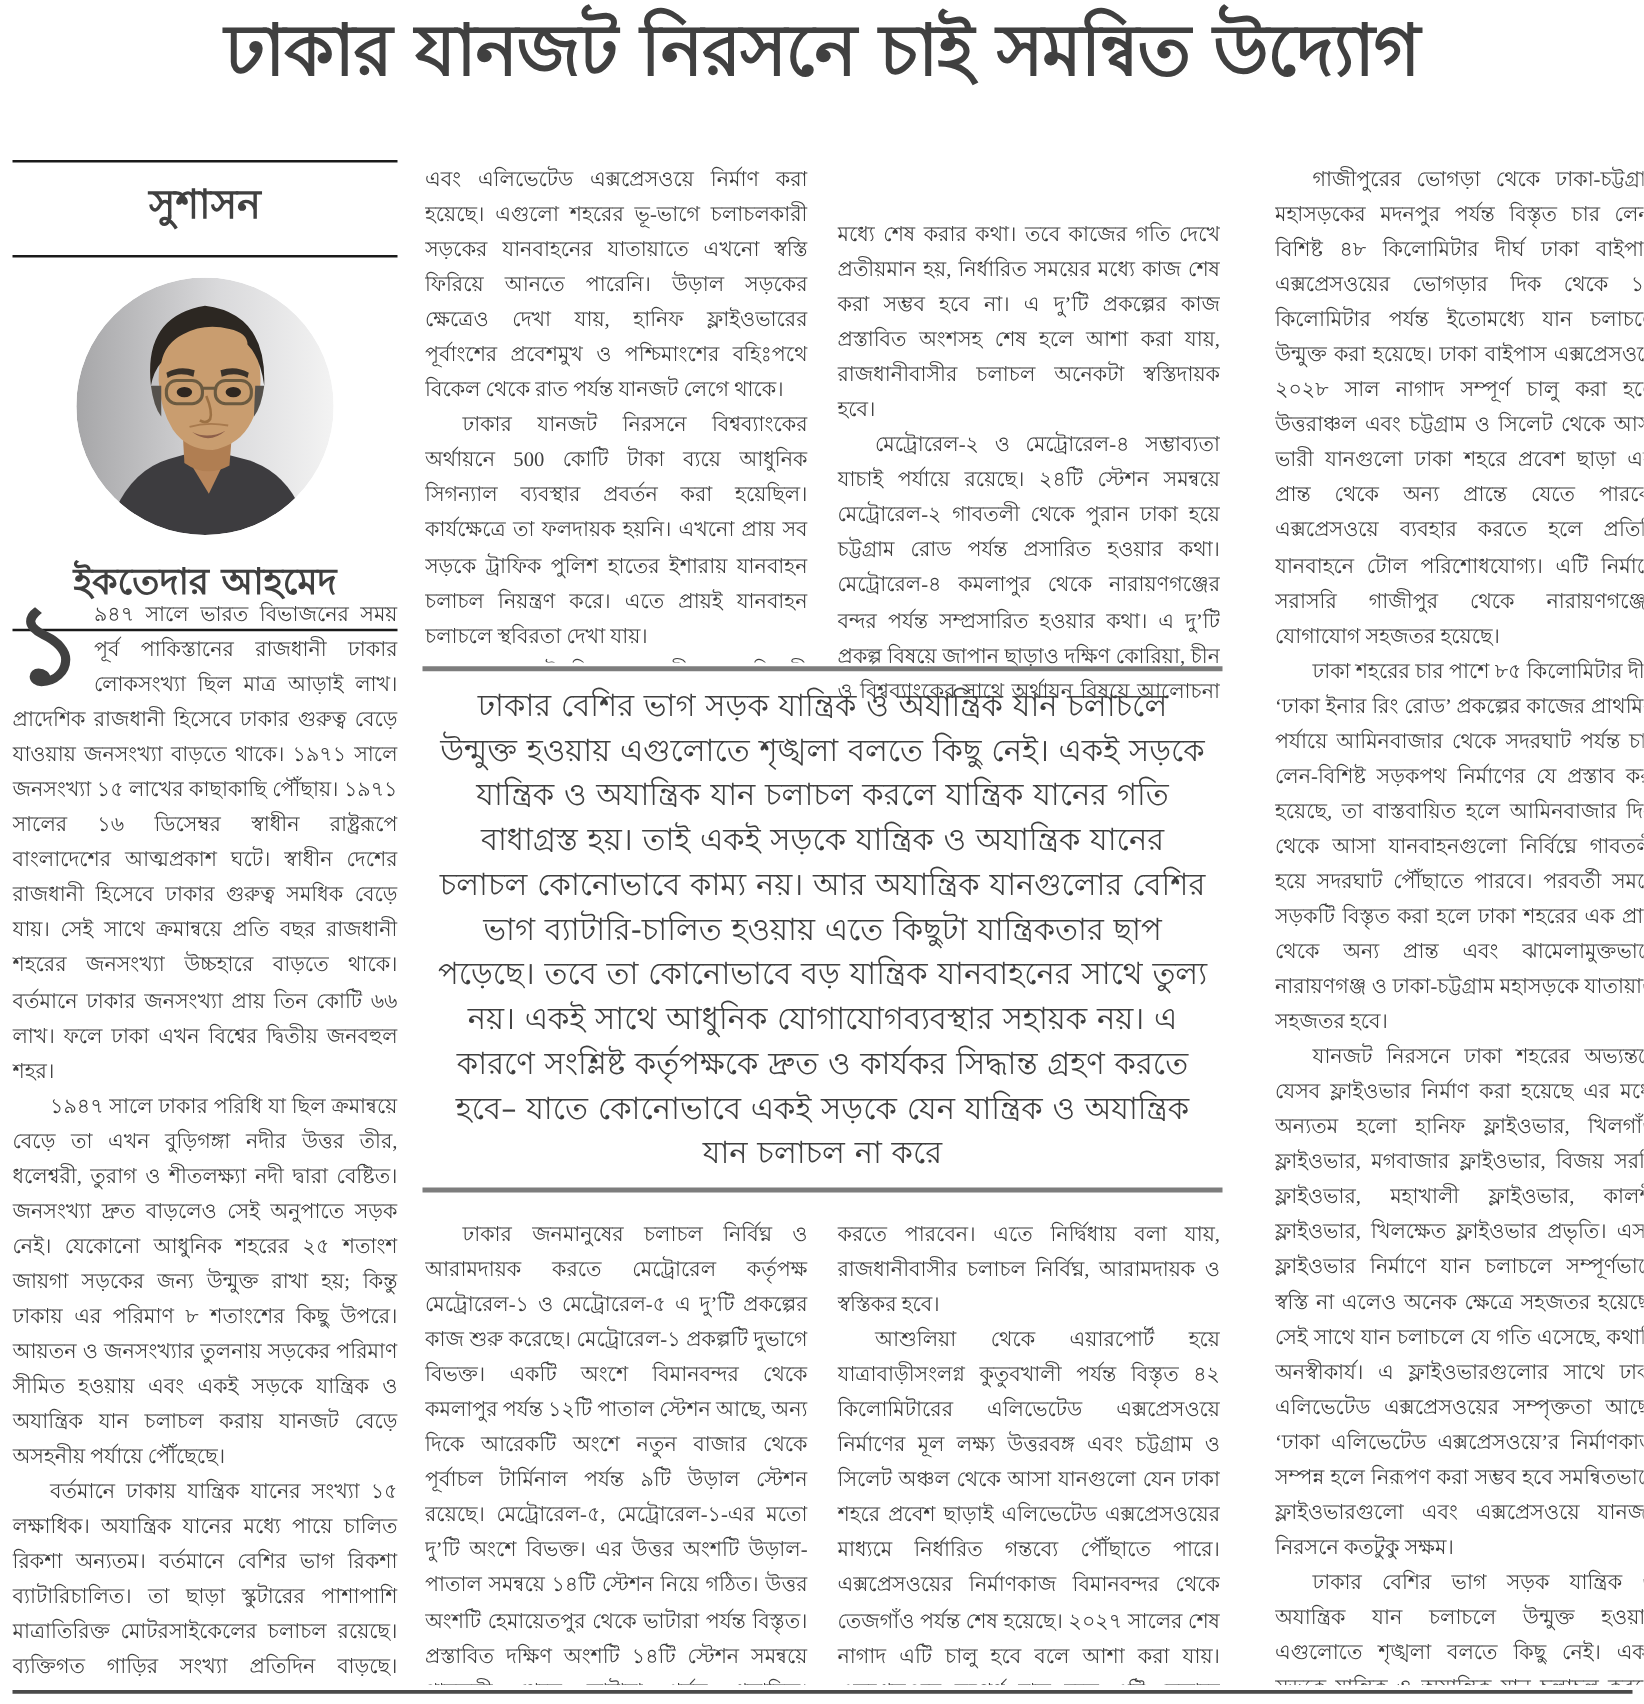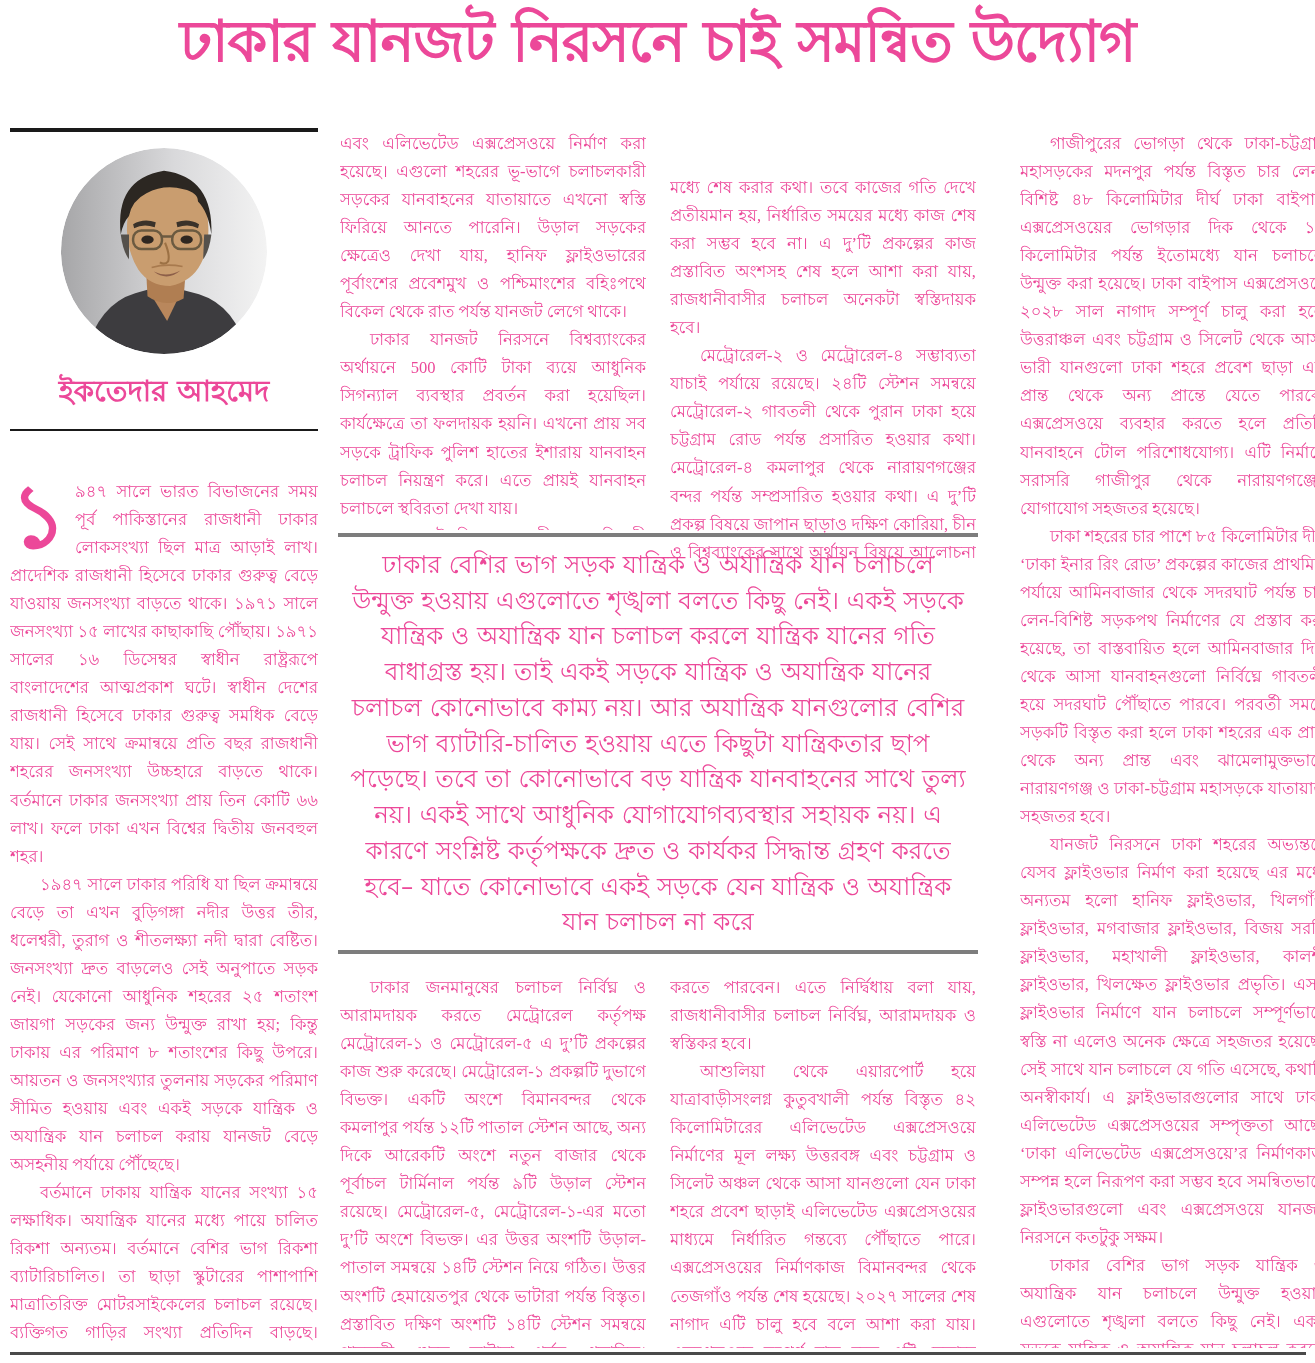--- a/index.html
+++ b/index.html
@@ -1,17 +1,17 @@
 <!DOCTYPE html>
 <html><head>
 <meta charset="utf-8">
 <style>
   html,body{margin:0;padding:0;background:#ffffff;}
   .page{position:relative;width:1315px;height:1363px;background:#fff;overflow:hidden;
-        font-family:"DejaVu Sans", sans-serif;color:#ec4899;}
+        font-family:"DejaVu Sans", sans-serif;color:#404040;}
   .headline{position:absolute;top:6px;left:0;width:100%;margin:0;text-align:center;
             font-size:57px;font-weight:700;letter-spacing:-1px;line-height:1.25;}
   
   .author-box{position:absolute;left:10px;top:128px;width:308px;}
   .rule{border-top:2px solid #1a1a1a;height:0;}
   .section-label{text-align:center;font-size:32px;font-weight:700;padding:8px 0 12px;}
   .portrait-wrap{width:206px;height:206px;margin:16px auto 8px;border-radius:50%;overflow:hidden;}
   .portrait-wrap svg{display:block;width:100%;height:100%;}
   .author-name{text-align:center;font-size:29px;font-weight:700;padding:6px 0 12px;}
   
@@ -34,20 +34,21 @@
 </style>
 </head>
 <body>
 
 <div class="page">
 
   <h1 class="headline">ঢাকার যানজট নিরসনে চাই সমন্বিত উদ্যোগ</h1>
 
   <div class="author-box">
     <div class="rule"></div>
+    <div class="section-label">সুশাসন</div>
     <div class="rule"></div>
     <div class="portrait-wrap">
       <svg viewBox="0 0 200 200" aria-hidden="true">
         <defs>
           <linearGradient id="pbg" x1="0" y1="0" x2="1" y2="0">
             <stop offset="0" stop-color="#a6a6a8"></stop>
             <stop offset="0.55" stop-color="#d9d9db"></stop>
             <stop offset="1" stop-color="#f3f3f3"></stop>
           </linearGradient>
           <clipPath id="pcirc">

